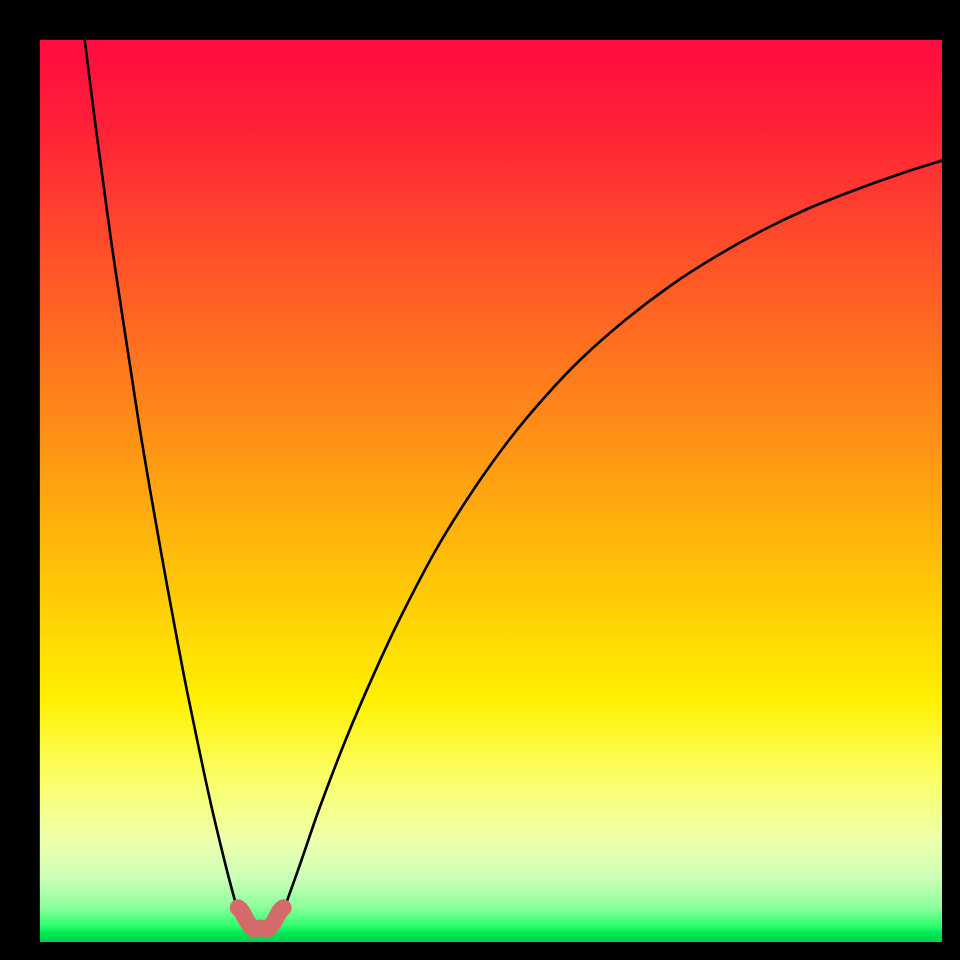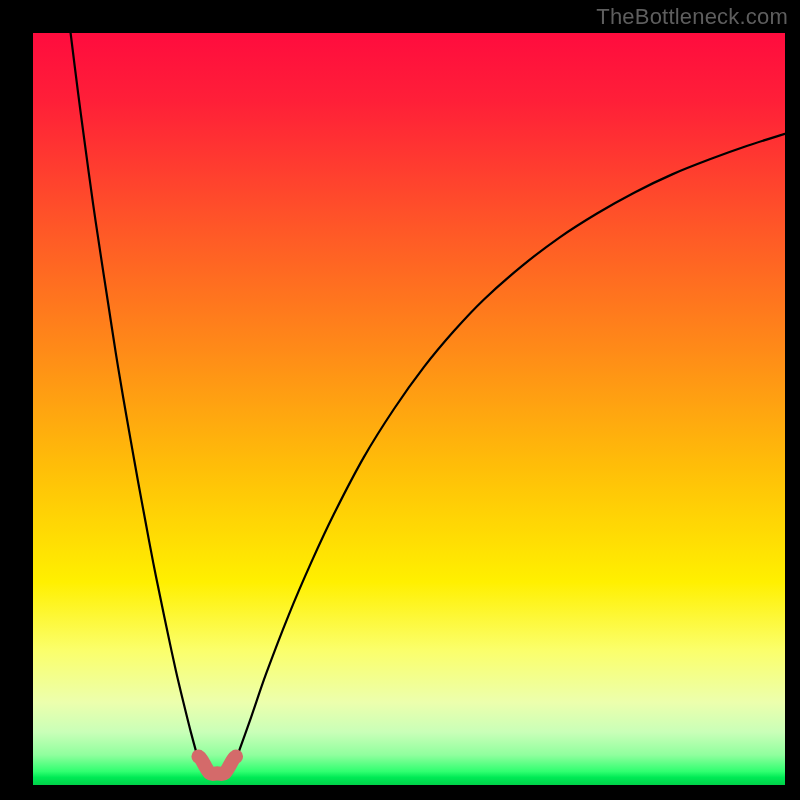--- a/index.html
+++ b/index.html
@@ -60,21 +60,20 @@
     font-size: 22px;
     letter-spacing: 0.2px;
     user-select: none;
   }
 </style>
 </head>
 <body>
 
 <div class="frame">
 
-  <div class="watermark">TheBottleneck.com</div>
 
   <div class="plot-area">
     <div class="gradient"></div>
     <svg class="overlay-svg" viewBox="0 0 752 752" preserveAspectRatio="none">
       <g>
         <path id="curve-path" fill="none" stroke="#000" stroke-width="2.2" stroke-linecap="round" stroke-linejoin="round" d="M 37.60 0.00 C 38.80 9.63, 42.71 41.51, 45.12 60.16 C 47.53 78.81, 50.23 98.75, 52.64 116.56 C 55.05 134.37, 57.75 154.61, 60.16 171.46 C 62.57 188.30, 65.27 205.96, 67.68 221.84 C 70.09 237.72, 72.79 255.08, 75.20 270.72 C 77.61 286.36, 80.31 304.56, 82.72 319.60 C 85.13 334.64, 87.83 350.64, 90.24 364.72 C 92.65 378.80, 95.35 393.99, 97.76 407.58 C 100.17 421.18, 102.87 436.46, 105.28 449.70 C 107.69 462.93, 110.39 477.43, 112.80 490.30 C 115.21 503.18, 117.91 517.89, 120.32 530.16 C 122.73 542.43, 125.43 555.34, 127.84 567.01 C 130.25 578.68, 132.95 591.79, 135.36 603.10 C 137.77 614.41, 140.47 627.11, 142.88 637.70 C 145.29 648.28, 147.99 659.41, 150.40 669.28 C 152.81 679.15, 155.51 690.22, 157.92 699.36 C 160.33 708.50, 163.64 720.78, 165.44 726.43 C 167.24 732.09, 168.00 732.90, 169.20 734.70 C 170.40 736.51, 171.76 737.05, 172.96 737.71 C 174.16 738.37, 175.52 738.60, 176.72 738.84 C 177.92 739.08, 179.28 739.16, 180.48 739.22 C 181.68 739.28, 183.04 739.22, 184.24 739.22 C 185.44 739.22, 186.80 739.28, 188.00 739.22 C 189.20 739.16, 190.56 739.08, 191.76 738.84 C 192.96 738.60, 194.32 738.37, 195.52 737.71 C 196.72 737.05, 198.08 736.51, 199.28 734.70 C 200.48 732.90, 200.03 734.49, 203.04 726.43 C 206.05 718.37, 213.27 698.04, 218.08 684.32 C 222.89 670.60, 227.10 657.07, 233.12 640.70 C 239.14 624.34, 248.46 599.86, 255.68 582.05 C 262.90 564.24, 271.02 545.53, 278.24 529.41 C 285.46 513.29, 292.38 498.12, 300.80 481.28 C 309.22 464.44, 321.25 440.97, 330.88 424.13 C 340.51 407.28, 351.33 390.44, 360.96 376.00 C 370.59 361.56, 381.41 346.40, 391.04 333.89 C 400.67 321.37, 411.49 308.62, 421.12 297.79 C 430.75 286.96, 440.37 276.56, 451.20 266.21 C 462.03 255.86, 476.77 242.99, 488.80 233.12 C 500.83 223.25, 514.37 212.97, 526.40 204.54 C 538.43 196.12, 551.97 187.70, 564.00 180.48 C 576.03 173.26, 589.57 165.68, 601.60 159.42 C 613.63 153.17, 627.17 146.67, 639.20 141.38 C 651.23 136.08, 664.77 130.91, 676.80 126.34 C 688.83 121.76, 702.37 116.89, 714.40 112.80 C 726.43 108.71, 745.98 102.69, 752.00 100.77"></path>
       </g>
       <g>
         <path id="marker-path" fill="none" stroke="#d46a6a" stroke-width="14" stroke-linecap="round" stroke-linejoin="round" d="M 165.44 723.42 C 165.92 723.94, 166.64 723.97, 168.45 726.62 C 170.25 729.27, 174.19 737.77, 176.72 739.97 C 179.25 742.16, 181.83 740.34, 184.24 740.34 C 186.65 740.34, 189.23 742.16, 191.76 739.97 C 194.29 737.77, 198.23 729.27, 200.03 726.62 C 201.84 723.97, 202.56 723.94, 203.04 723.42"></path>
       </g>

